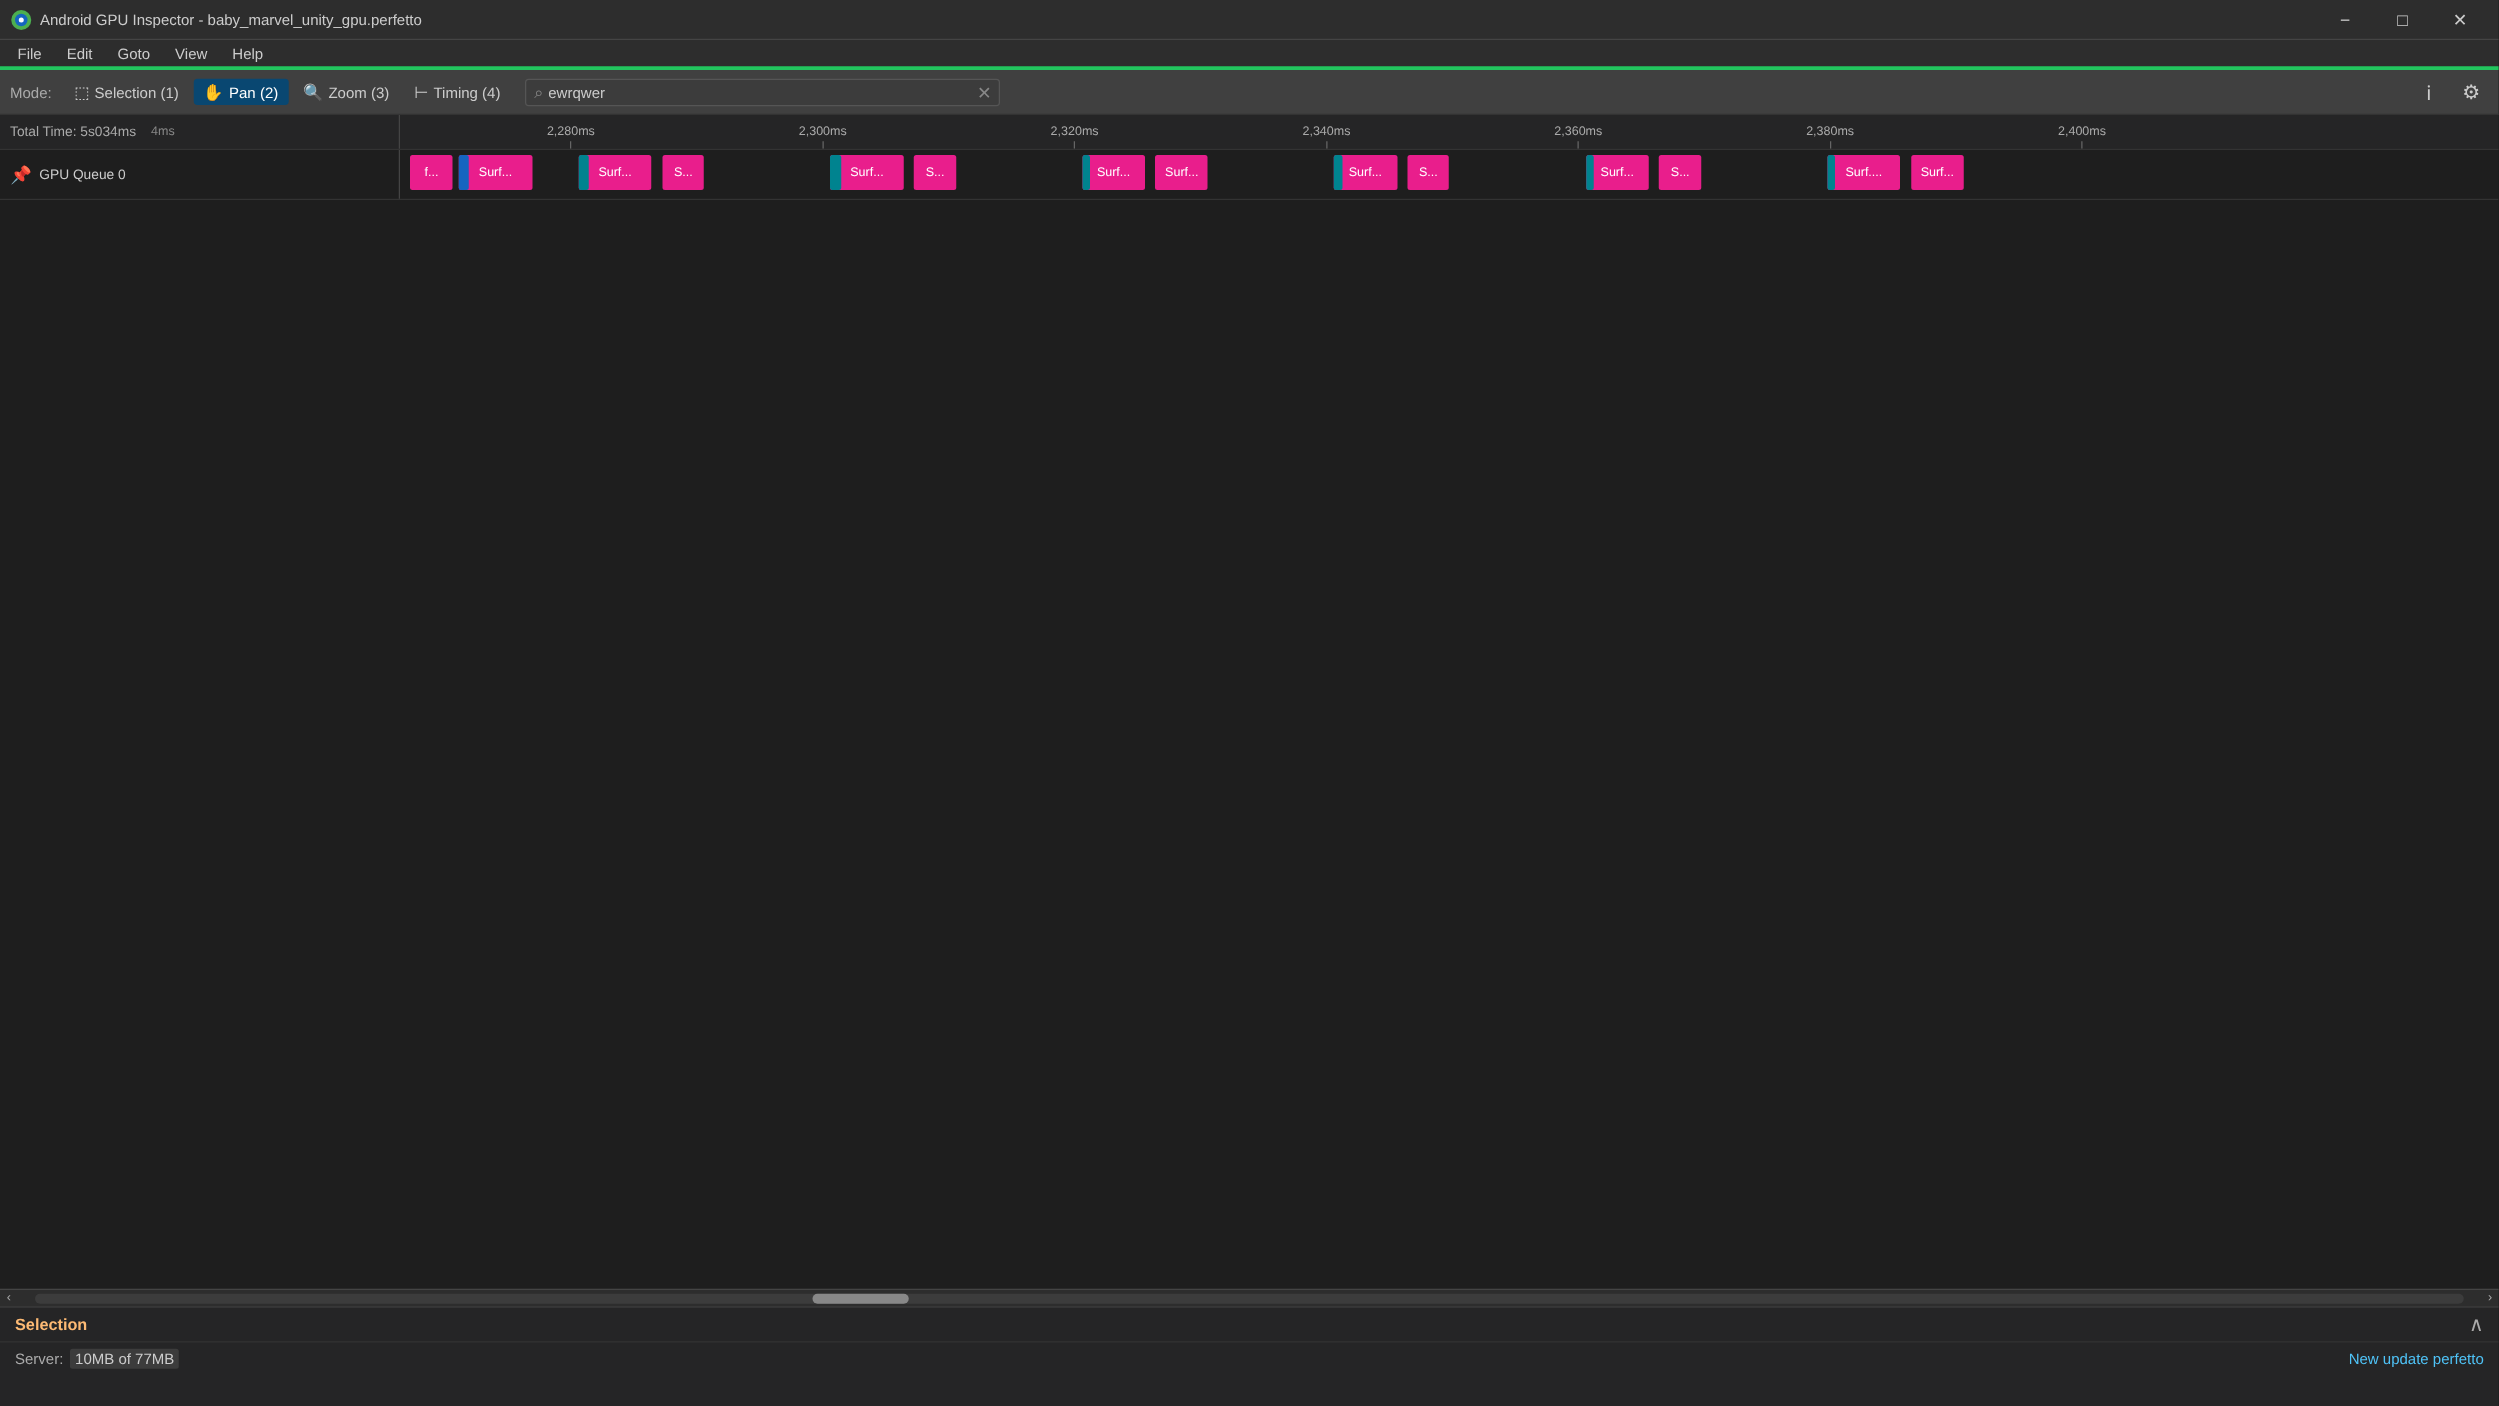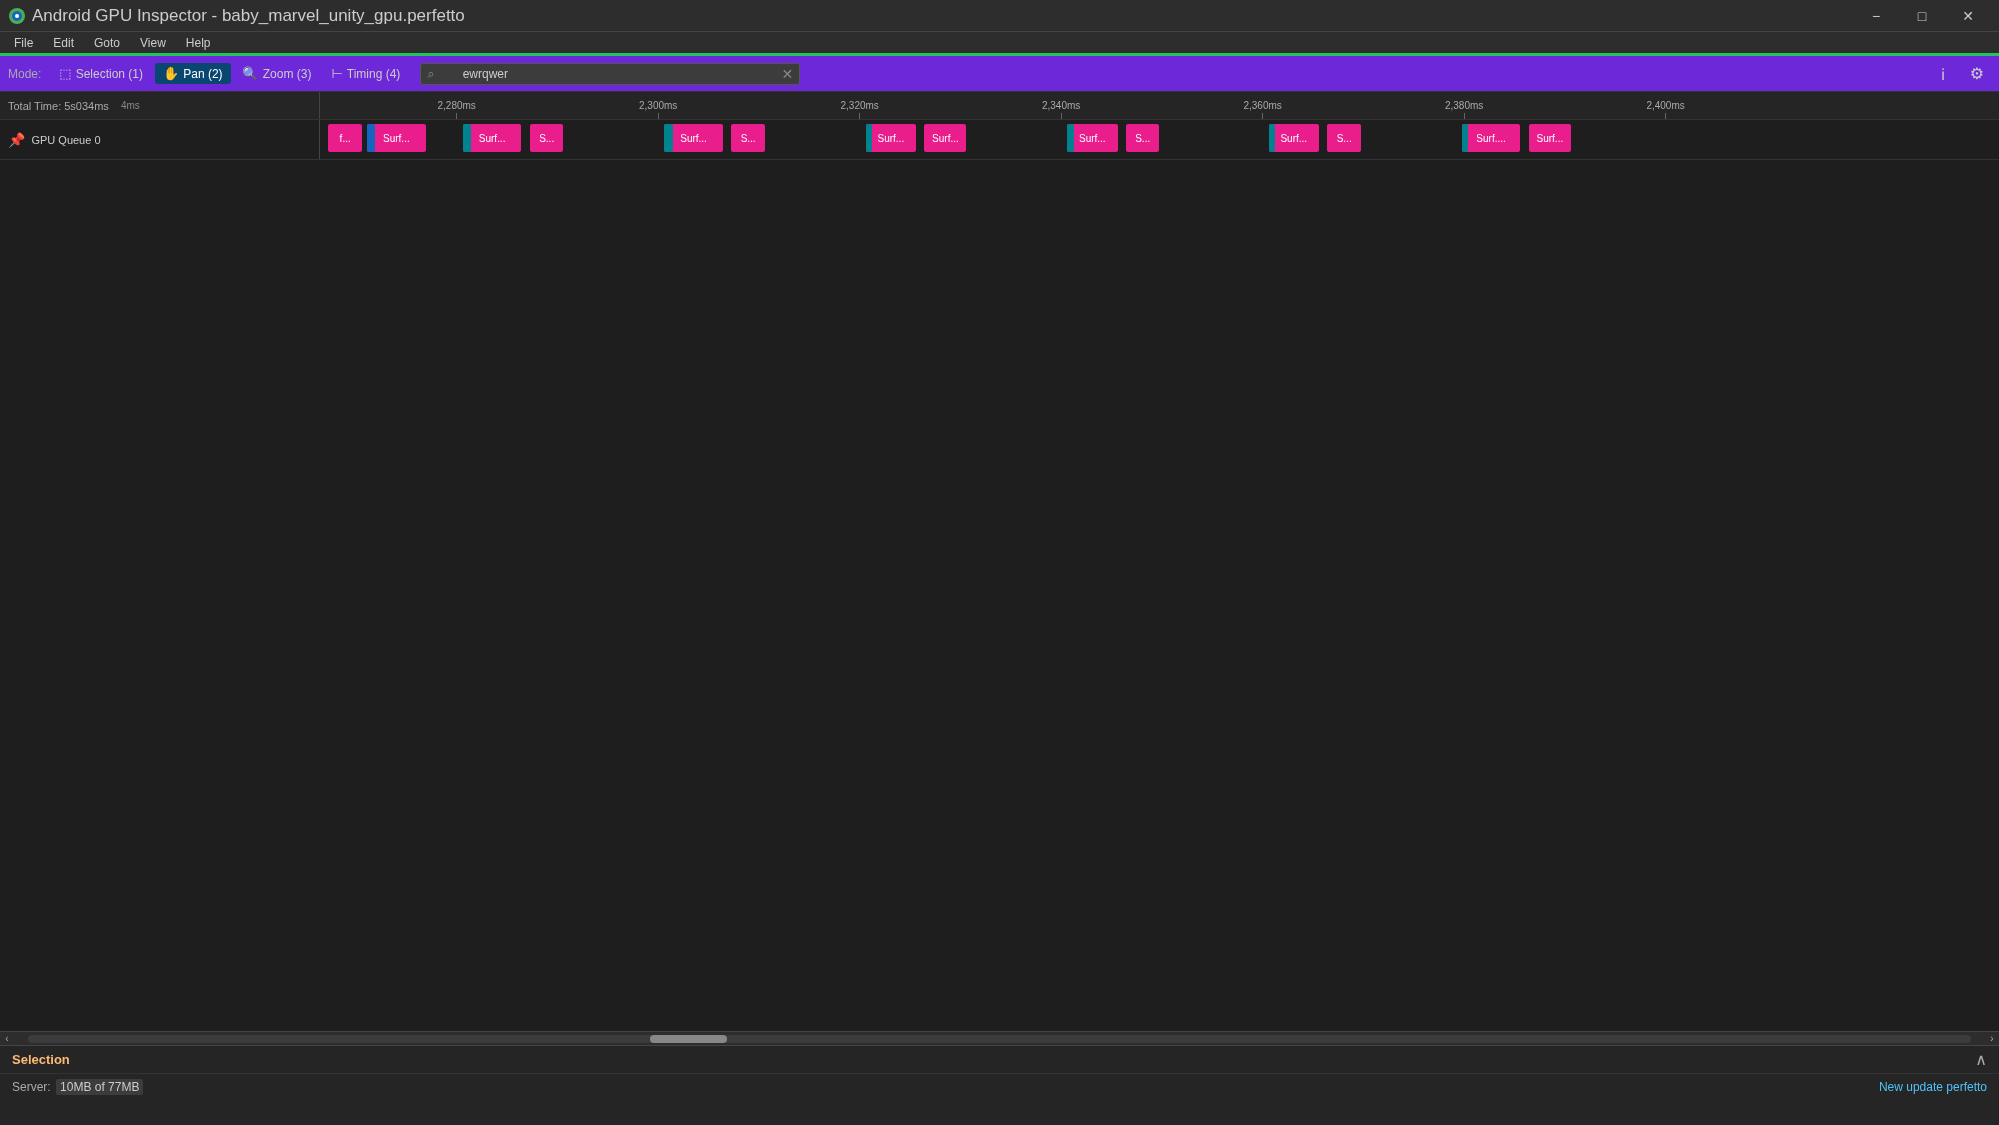--- a/index.html
+++ b/index.html
@@ -25,21 +25,21 @@
       flex-shrink: 0;
     }
     .title-bar-icon {
       width: 18px;
       height: 18px;
       margin-right: 6px;
       flex-shrink: 0;
     }
     .title-bar-text {
       flex: 1;
-      font-size: 17px;
+      font-size: 12px;
       color: #cccccc;
     }
     .title-bar-controls {
       display: flex;
       gap: 0;
     }
     .title-bar-btn {
       width: 46px;
       height: 32px;
       display: flex;
@@ -67,21 +67,21 @@
       cursor: pointer;
       color: #cccccc;
       font-size: 12px;
       height: 100%;
       display: flex;
       align-items: center;
     }
 
     
     .toolbar {
-      background: #6d28d9;
+      background: #404040;
       height: 36px;
       display: flex;
       align-items: center;
       padding: 0 8px;
       border-bottom: 1px solid #333;
       flex-shrink: 0;
       gap: 4px;
     }
     .toolbar-label {
       color: #aaaaaa;
@@ -117,21 +117,20 @@
       margin-right: 4px;
       font-size: 13px;
     }
     .search-input {
       background: transparent;
       border: none;
       outline: none;
       color: #cccccc;
       font-size: 12px;
       flex: 1;
-      margin-left: 24px;
     }
     .search-clear {
       color: #888;
       cursor: pointer;
       font-size: 14px;
     }
     .toolbar-right {
       margin-left: auto;
       display: flex;
       gap: 6px;

